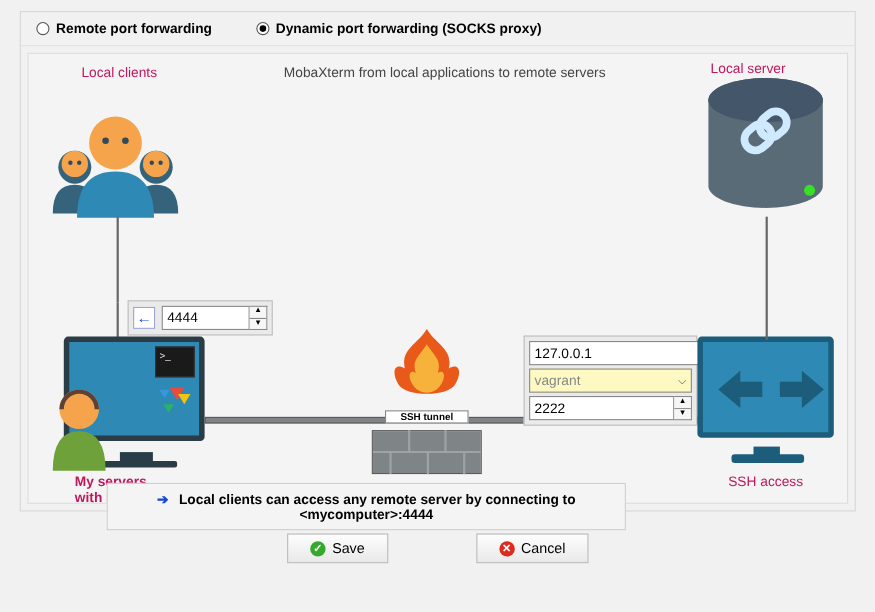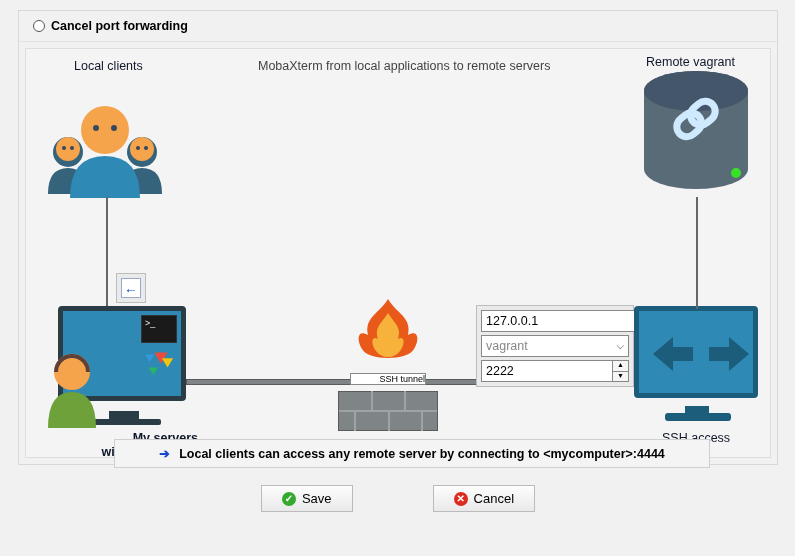--- a/index.html
+++ b/index.html
@@ -55,22 +55,22 @@
   .diagram {
     position: relative;
     margin: 6px 6px 6px 6px;
     border: 1px solid #ddd;
     background: #f4f4f4;
     height: 410px;
   }
   .label {
     position: absolute;
     font-size: 12.5px;
-    color: #0f172a;
-    text-align: right;
+    color: #be185d;
+    text-align: left;
   }
   .biglabel {
     position: absolute;
     font-size: 12.5px;
     color: #444;
   }
   .bold { font-weight: bold; }
   .vline { position:absolute; width:2px; background:#666; }
 
   
@@ -106,21 +106,21 @@
 
   
   .firewall { position:absolute; left:312px; top:290px; width:100px; height:92px; }
   .wall {
     position:absolute; left:0; bottom:0; width:100px; height:40px;
     background: repeating-linear-gradient(0deg,#7f8487 0 18px,#9ea3a6 18px 20px);
     border:1px solid #5a5a5a;
   }
   .sshlabel{
     position:absolute; left:324px; top:324px; width:76px; height:12px;
-    background:#fff; border:1px solid #888; font-size:9px; text-align:right;
+    background:#fff; border:1px solid #888; font-size:9px; text-align:center;font-weight:bold;
   }
   .flame{ position:absolute; left:322px; top:250px; width:80px; height:66px; }
 
   
   .tunnel-out { position:absolute; left:160px; top:330px; width:300px; height:6px; background:#7f8487; border:1px solid #5a5a5a; }
   .tunnel-in  { position:absolute; left:460px; top:330px; width:156px; height:6px; background:#7f8487; border:1px solid #5a5a5a; }
   .tunnel-in .red { position:absolute; right:0; top:0; height:100%; width:78px; background:#e3001a; }
 
   
   .sshserver { position:absolute; left:608px; top:257px; width:124px; height:124px; }
@@ -167,31 +167,31 @@
   }
   .sshfields{
     position:absolute; left:450px; top:256px; width:158px;
     background:#eaeaea; border:1px solid #bdbdbd; padding:4px;
     display:flex; flex-direction:column; gap:3px;
   }
   .sshfields .row{ display:flex; }
   .sshfields input{ flex:1; font-size:12.5px; padding:3px 4px; border:1px solid #888; }
   .sshfields .sel{
     flex:1; font-size:12.5px; padding:3px 4px; border:1px solid #888;
-    color:#888; background:#ffffff;
+    color:#888; background:#fef9c3;
     display:flex; justify-content:space-between; align-items:center;
   }
   .outarrow{
     position:absolute; left:610px; top:282px;
     width:18px; height:18px; border:1px solid #9aa7d0; background:#fff;
     color:#1648d0; display:flex; align-items:center; justify-content:center; font-size:14px;
   }
 
   .summary{
-    position:absolute; left:95px; top:428px; width:596px;
+    position:absolute; left:78px; top:428px; width:472px;
     padding:6px 8px; border:1px solid #cfcfcf; text-align:center;
     font-size:12.5px; font-weight:bold;
     background:#f4f4f4;
   }
   .summary .ar{ color:#1648d0; margin-right:6px; font-weight:bold; }
 
   .btnbar{
     position:absolute; left:0; top:474px; width:100%;
     display:flex; justify-content:center; gap:80px;
   }
@@ -212,29 +212,33 @@
   .no{ background:#dc2b1f; }
 </style>
 </head>
 <body>
 
 <div class="main">
 
   <div class="tabbar">
     <label class="radio">
       <span class="radio-btn"></span>
-      <span>Cancel port forwarding</span>
+      <span>Remote port forwarding</span>
+    </label>
+    <label class="radio">
+      <span class="radio-btn checked"></span>
+      <span>Dynamic port forwarding (SOCKS proxy)</span>
     </label>
   </div>
 
   <div class="diagram">
 
     <div class="label" style="left:48px; top:10px;">Local clients</div>
     <div class="biglabel" style="left:232px; top:10px;">MobaXterm from local applications to remote servers</div>
-    <div class="label" style="left:620px; top:6px;">Remote vagrant</div>
+    <div class="label" style="left:620px; top:6px;">Local server</div>
 
     <div class="localclients">
       <svg viewBox="0 0 130 110">
 
         <circle cx="28" cy="58" r="15" fill="#34637b"></circle>
         <path d="M8 100 Q8 74 28 74 Q48 74 48 100 Z" fill="#34637b"></path>
         <circle cx="102" cy="58" r="15" fill="#34637b"></circle>
         <path d="M82 100 Q82 74 102 74 Q122 74 122 100 Z" fill="#34637b"></path>
 
         <circle cx="65" cy="36" r="24" fill="#f5a44b"></circle>
@@ -252,20 +256,27 @@
         <circle cx="32" cy="54" r="2" fill="#34495e"></circle>
         <circle cx="98" cy="54" r="2" fill="#34495e"></circle>
         <circle cx="106" cy="54" r="2" fill="#34495e"></circle>
       </svg>
     </div>
 
     <div class="vline" style="left:80px; top:148px; height:78px;"></div>
 
     <div class="portbox" style="left:90px; top:224px;">
       <span class="arrow">←</span>
+      <span class="spin">
+        <input value="4444" style="">
+        <span class="btns">
+            <div>▲</div>
+            <div>▼</div>
+          </span>
+      </span>
     </div>
 
     <div class="vline" style="left:80px; top:226px; height:36px;"></div>
 
     <div class="mycomp">
       <div class="monitor">
         <div class="terminal"></div>
         <svg class="logo" viewBox="0 0 40 34">
           <polygon points="8,24 18,24 13,32" fill="#28b463"></polygon>
           <polygon points="14,8 28,8 21,20" fill="#e74c3c"></polygon>

